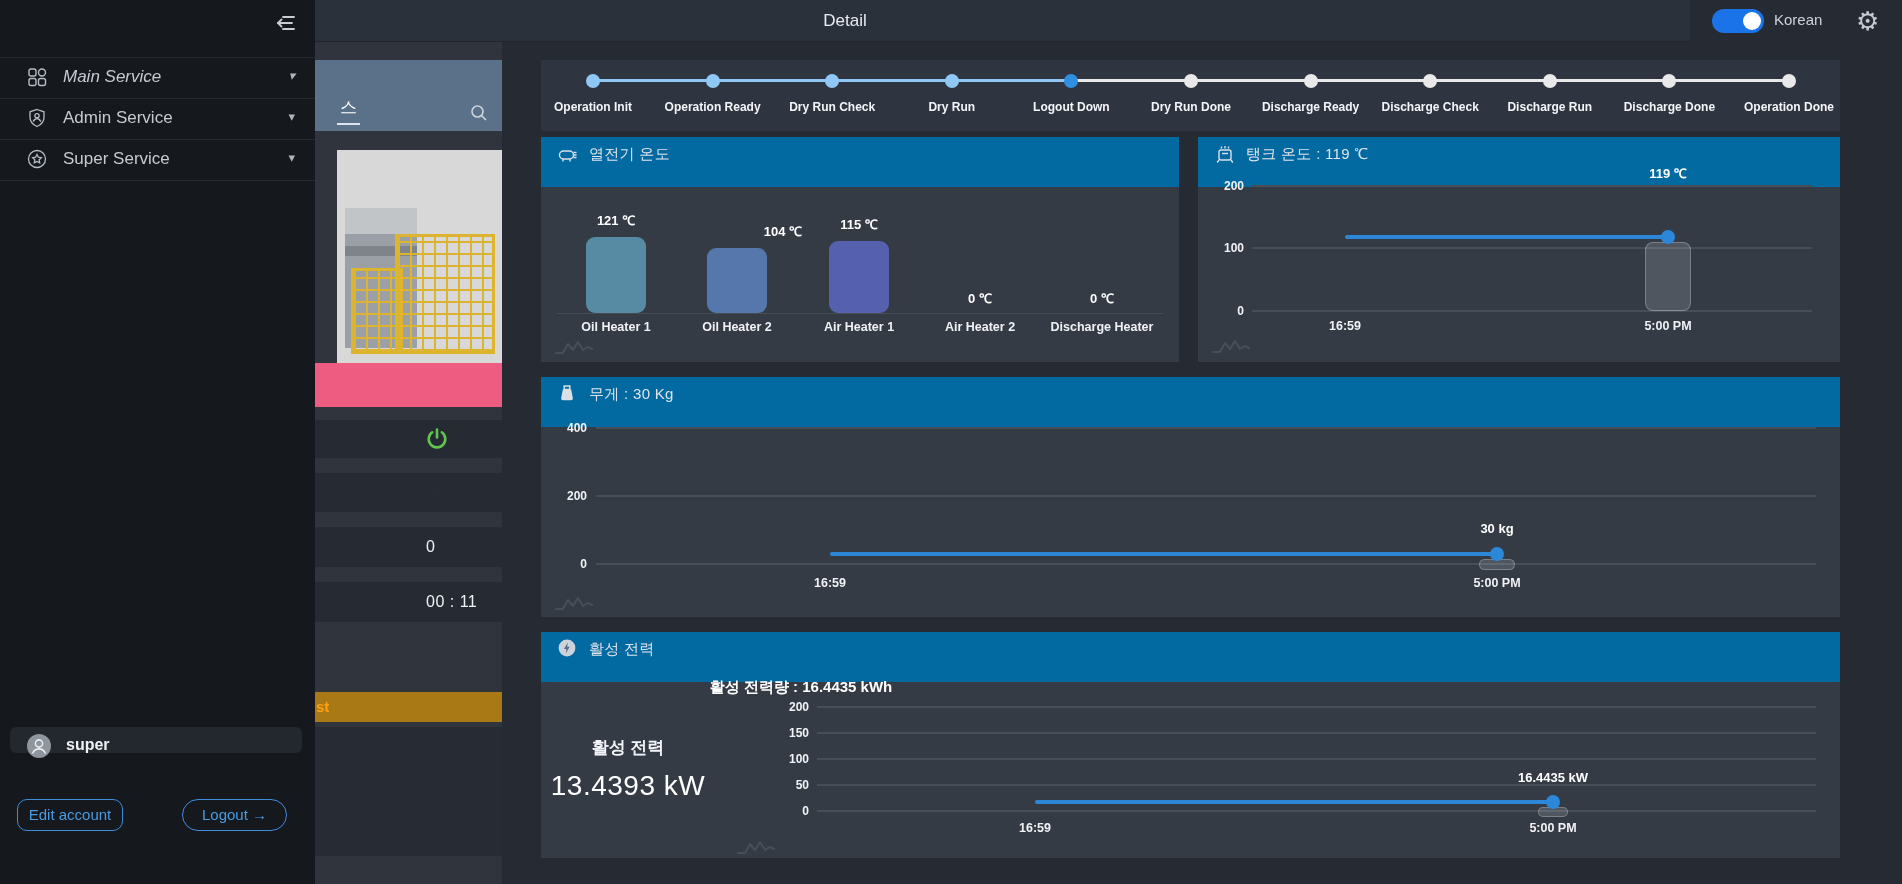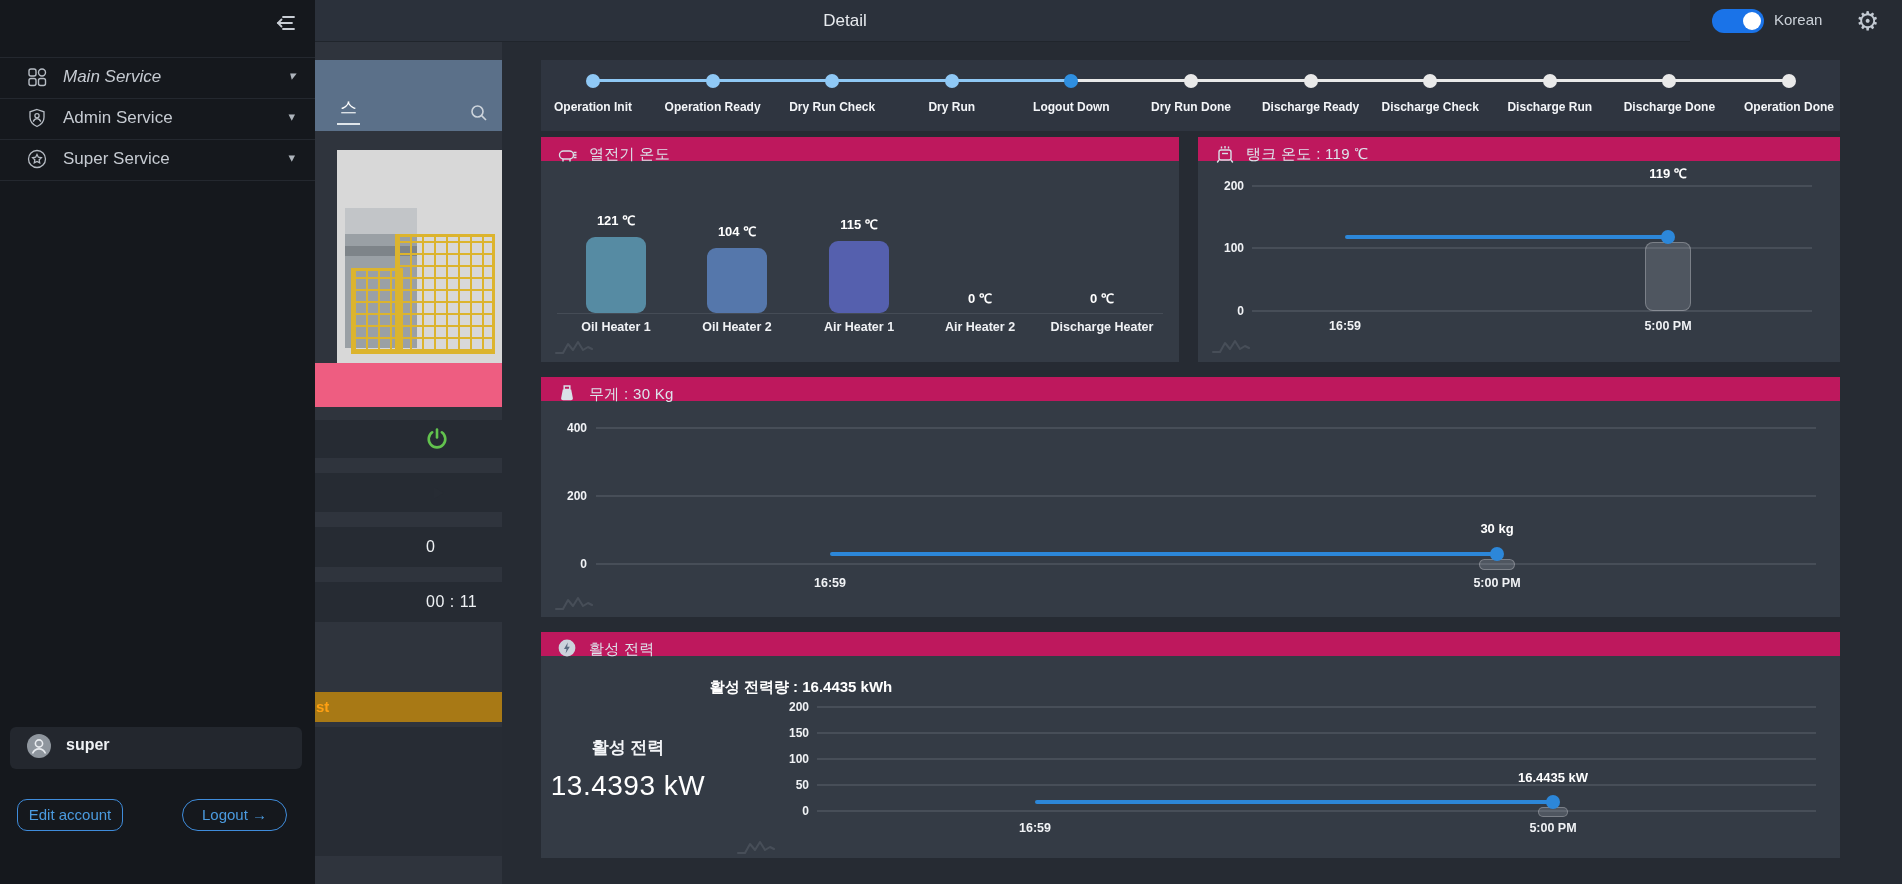--- a/index.html
+++ b/index.html
@@ -15,21 +15,21 @@
   #gear{position:absolute;left:1856px;top:3px;font-size:26px;color:#c2c9d2;cursor:pointer;line-height:36px;}
 
   
   #sidebar{position:absolute;left:0;top:0;width:315px;height:884px;background:#15181d;z-index:10;}
   #collapse{position:absolute;right:18px;top:12px;width:22px;height:22px;cursor:pointer;}
   .sep{position:absolute;left:0;width:315px;height:1px;background:#24282f;}
   .nav-item{position:absolute;left:0;width:315px;height:41px;cursor:pointer;}
   .nav-item .nicon{position:absolute;left:26px;top:9px;width:22px;height:22px;}
   .nav-item .nlabel{position:absolute;left:63px;top:10px;font-size:17px;color:#c6cbd2;}
   .nav-item .caret{position:absolute;right:20px;top:11px;font-size:13px;color:#aeb4bc;}
-  #user-chip{position:absolute;left:10px;top:727px;width:292px;height:42px;background:#23272e;border-radius:6px;}
+  #user-chip{position:absolute;left:10px;top:727px;width:292px;height:26px;background:#23272e;border-radius:6px;}
   #user-chip .uname{position:absolute;left:56px;top:9px;font-size:16px;font-weight:700;color:#eef1f4;}
   #user-chip svg{position:absolute;left:16px;top:6px;}
   .side-btn{position:absolute;top:775px;height:32px;line-height:30px;box-sizing:border-box;border:1.5px solid #3f8cdb;color:#4b9be0;font-size:15px;text-align:center;cursor:pointer;background:transparent;margin-top:24px;}
   #btn-edit{left:17px;width:106px;border-radius:10px;}
   #btn-logout{left:182px;width:105px;border-radius:16px;}
 
   
   #leftcol{position:absolute;left:300px;top:41px;width:202px;height:843px;background:#2f343d;z-index:1;}
   #leftcol .lheader{position:absolute;left:0;top:19px;width:202px;height:71px;background:#5b7089;}
   #leftcol .tabfrag{position:absolute;left:37px;top:36px;font-size:17px;color:#ffffff;border-bottom:2px solid #dfe5ea;padding:0 3px 4px 3px;}
@@ -55,21 +55,21 @@
 
   
   #stepper{position:absolute;left:541px;top:60px;width:1299px;height:71px;background:#2f3540;z-index:2;}
   .step{position:absolute;top:14px;width:130px;text-align:center;}
   .step-dot{width:14px;height:14px;border-radius:50%;margin:0 auto;position:relative;z-index:2;}
   .step-label{margin-top:12px;font-size:12px;font-weight:700;color:#f3f5f8;white-space:nowrap;}
   .step-conn{position:absolute;top:19px;height:3px;z-index:1;}
 
   
   .panel{position:absolute;background:#343b45;z-index:2;}
-  .panel-header{position:absolute;left:0;top:0;width:100%;height:24px;background:#be185d;}
+  .panel-header{position:absolute;left:0;top:0;width:100%;height:50px;background:#0369a1;}
   .panel-header .picon{position:absolute;left:16px;top:6px;width:22px;height:22px;}
   .panel-header .ptitle{position:absolute;left:48px;top:8px;font-size:15px;color:#dde4ec;letter-spacing:.3px;}
   .ytick{position:absolute;left:0;width:46px;text-align:right;font-size:12px;font-weight:700;color:#f0f2f5;height:16px;line-height:16px;}
   .grid{position:absolute;height:2px;background:#474e58;}
   .chart-line{position:absolute;height:4px;border-radius:2px;}
   .chart-dot{position:absolute;width:14px;height:14px;border-radius:50%;}
   .chart-band{position:absolute;background:rgba(223,231,240,0.16);border:1px solid rgba(255,255,255,0.25);border-radius:8px;box-sizing:border-box;}
   .point-label{position:absolute;width:140px;text-align:center;font-size:13px;font-weight:600;color:#ffffff;}
   .xlabel{position:absolute;width:100px;text-align:center;font-size:12.5px;font-weight:700;color:#f0f2f5;}
   .wm{position:absolute;opacity:.85;}
@@ -267,21 +267,21 @@
             <path d="M6 16v2.5M13 16v2.5"></path>
           </svg>
       </span>
       <span class="ptitle">열전기 온도</span>
     </div>
     <div class="hcol" id="hcol-0" style="left:10px;">
         <div class="hval" style="bottom: 84px;">121 ℃</div>
         <div class="hbar" style="height: 76px; background: rgb(86, 139, 163);"></div>
       </div>
     <div class="hcol" id="hcol-1" style="left:131px;">
-        <div class="hval" style="bottom: 73px;">104 ℃</div>
+        <div class="hval" style="bottom: 73px; text-align: right;">104 ℃</div>
         <div class="hbar" style="height: 65px; background: rgb(85, 119, 171);"></div>
       </div>
     <div class="hcol" id="hcol-2" style="left:253px;">
         <div class="hval" style="bottom: 80px;">115 ℃</div>
         <div class="hbar" style="height: 72px; background: rgb(85, 96, 174);"></div>
       </div>
     <div class="hcol" id="hcol-3" style="left:374px;">
         <div class="hval" style="bottom: 6px;">0 ℃</div>
       </div>
     <div class="hcol" id="hcol-4" style="left:496px;">

